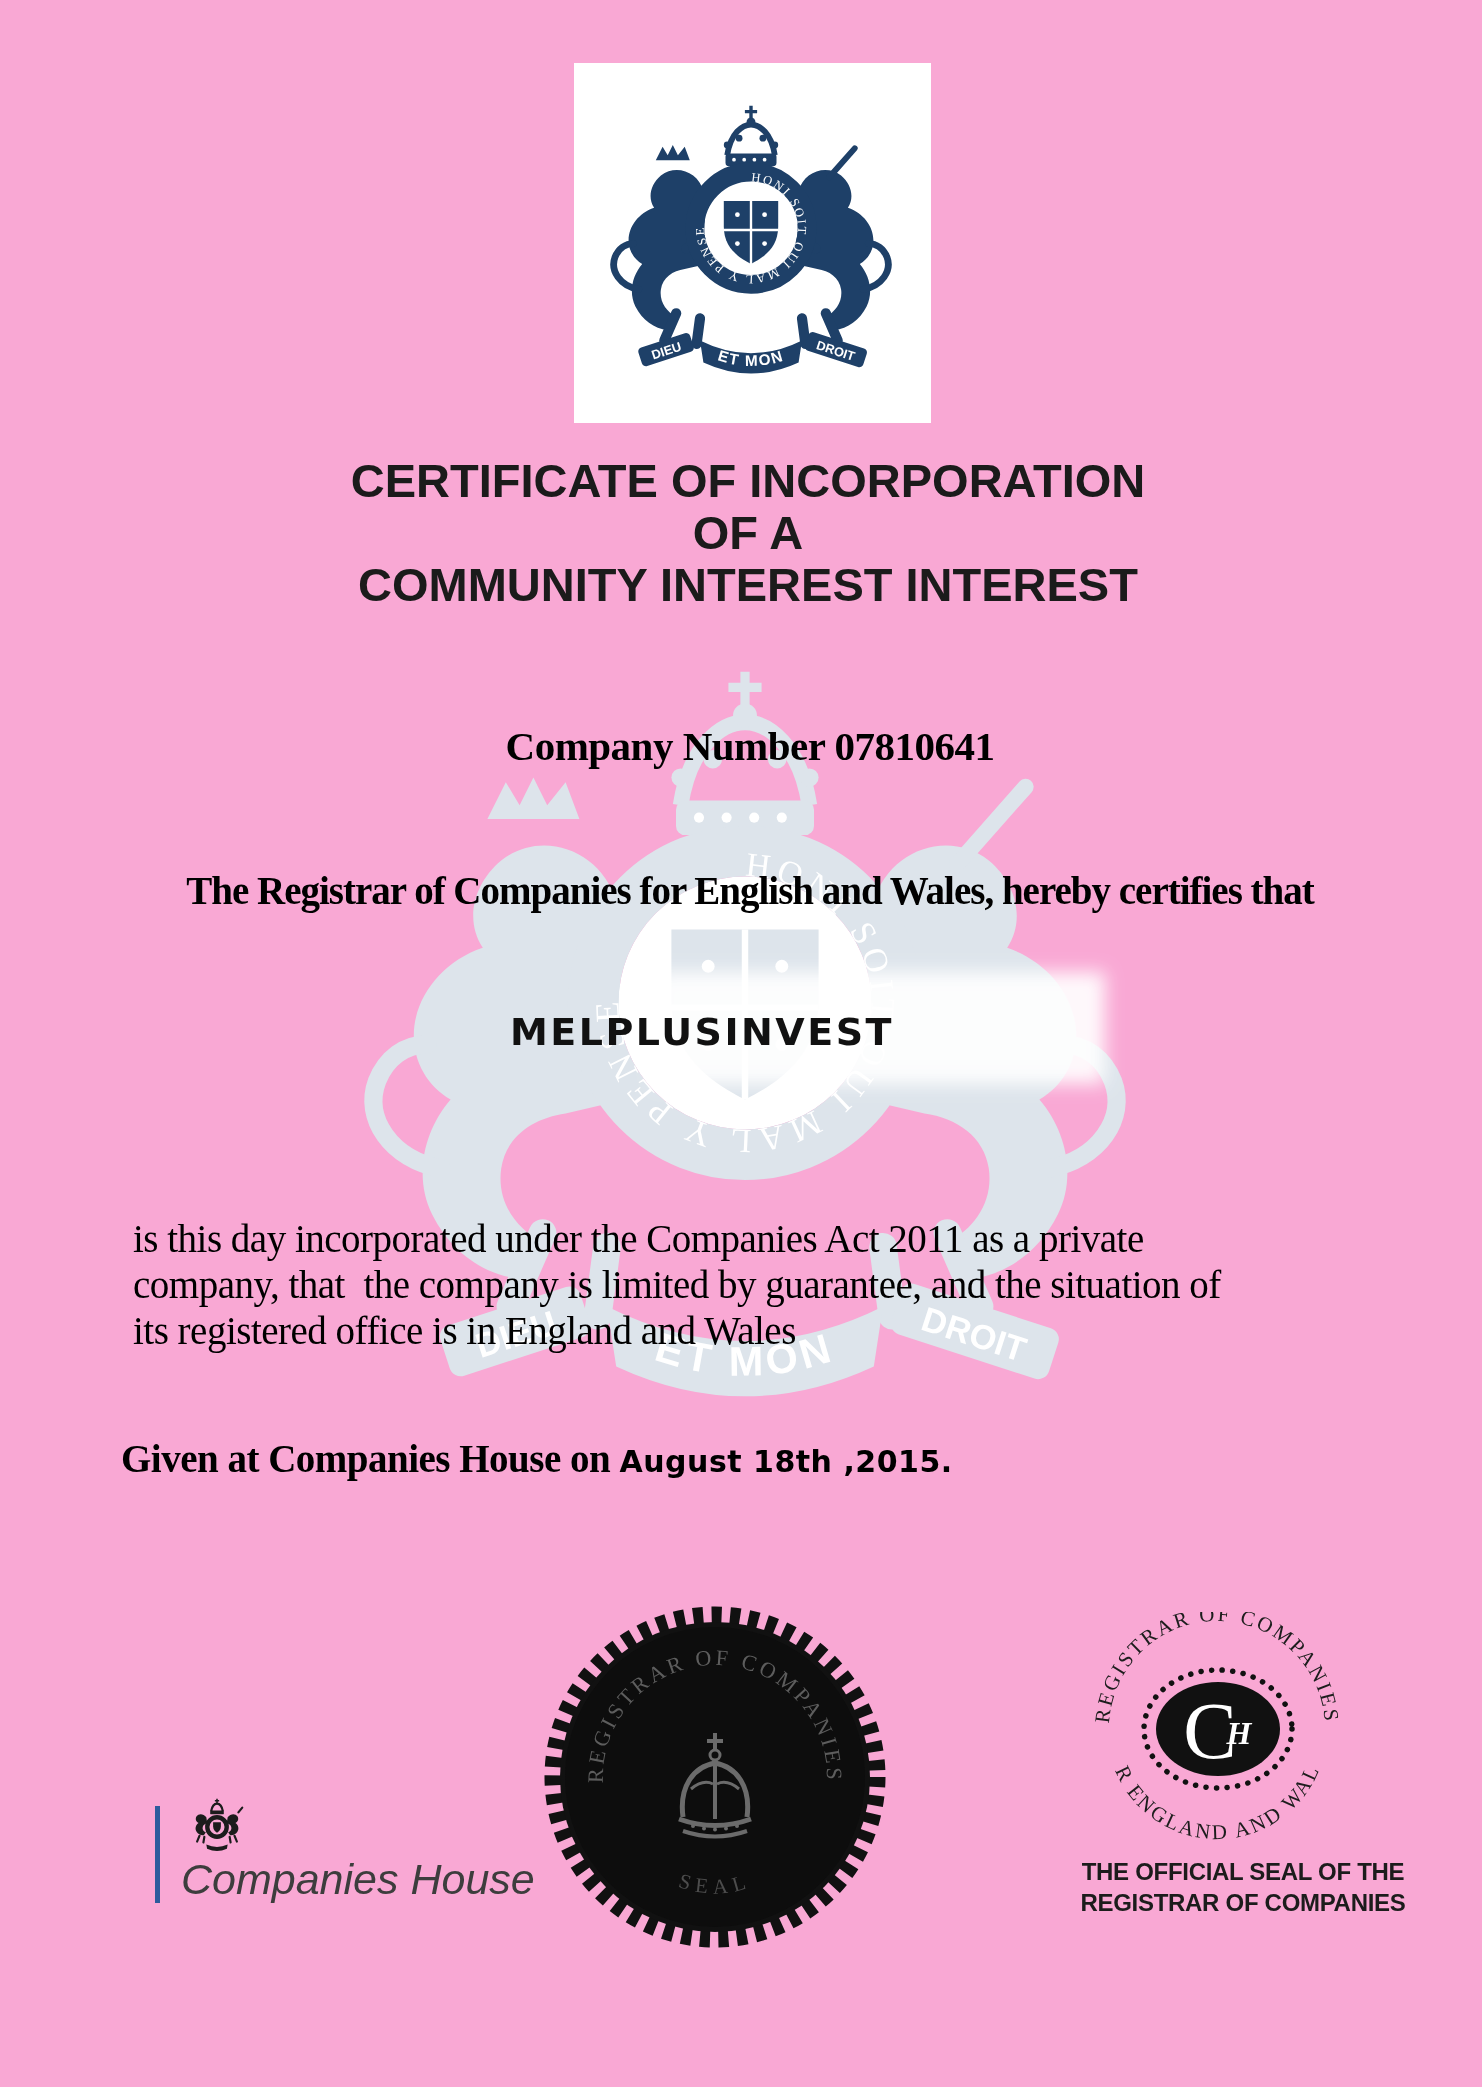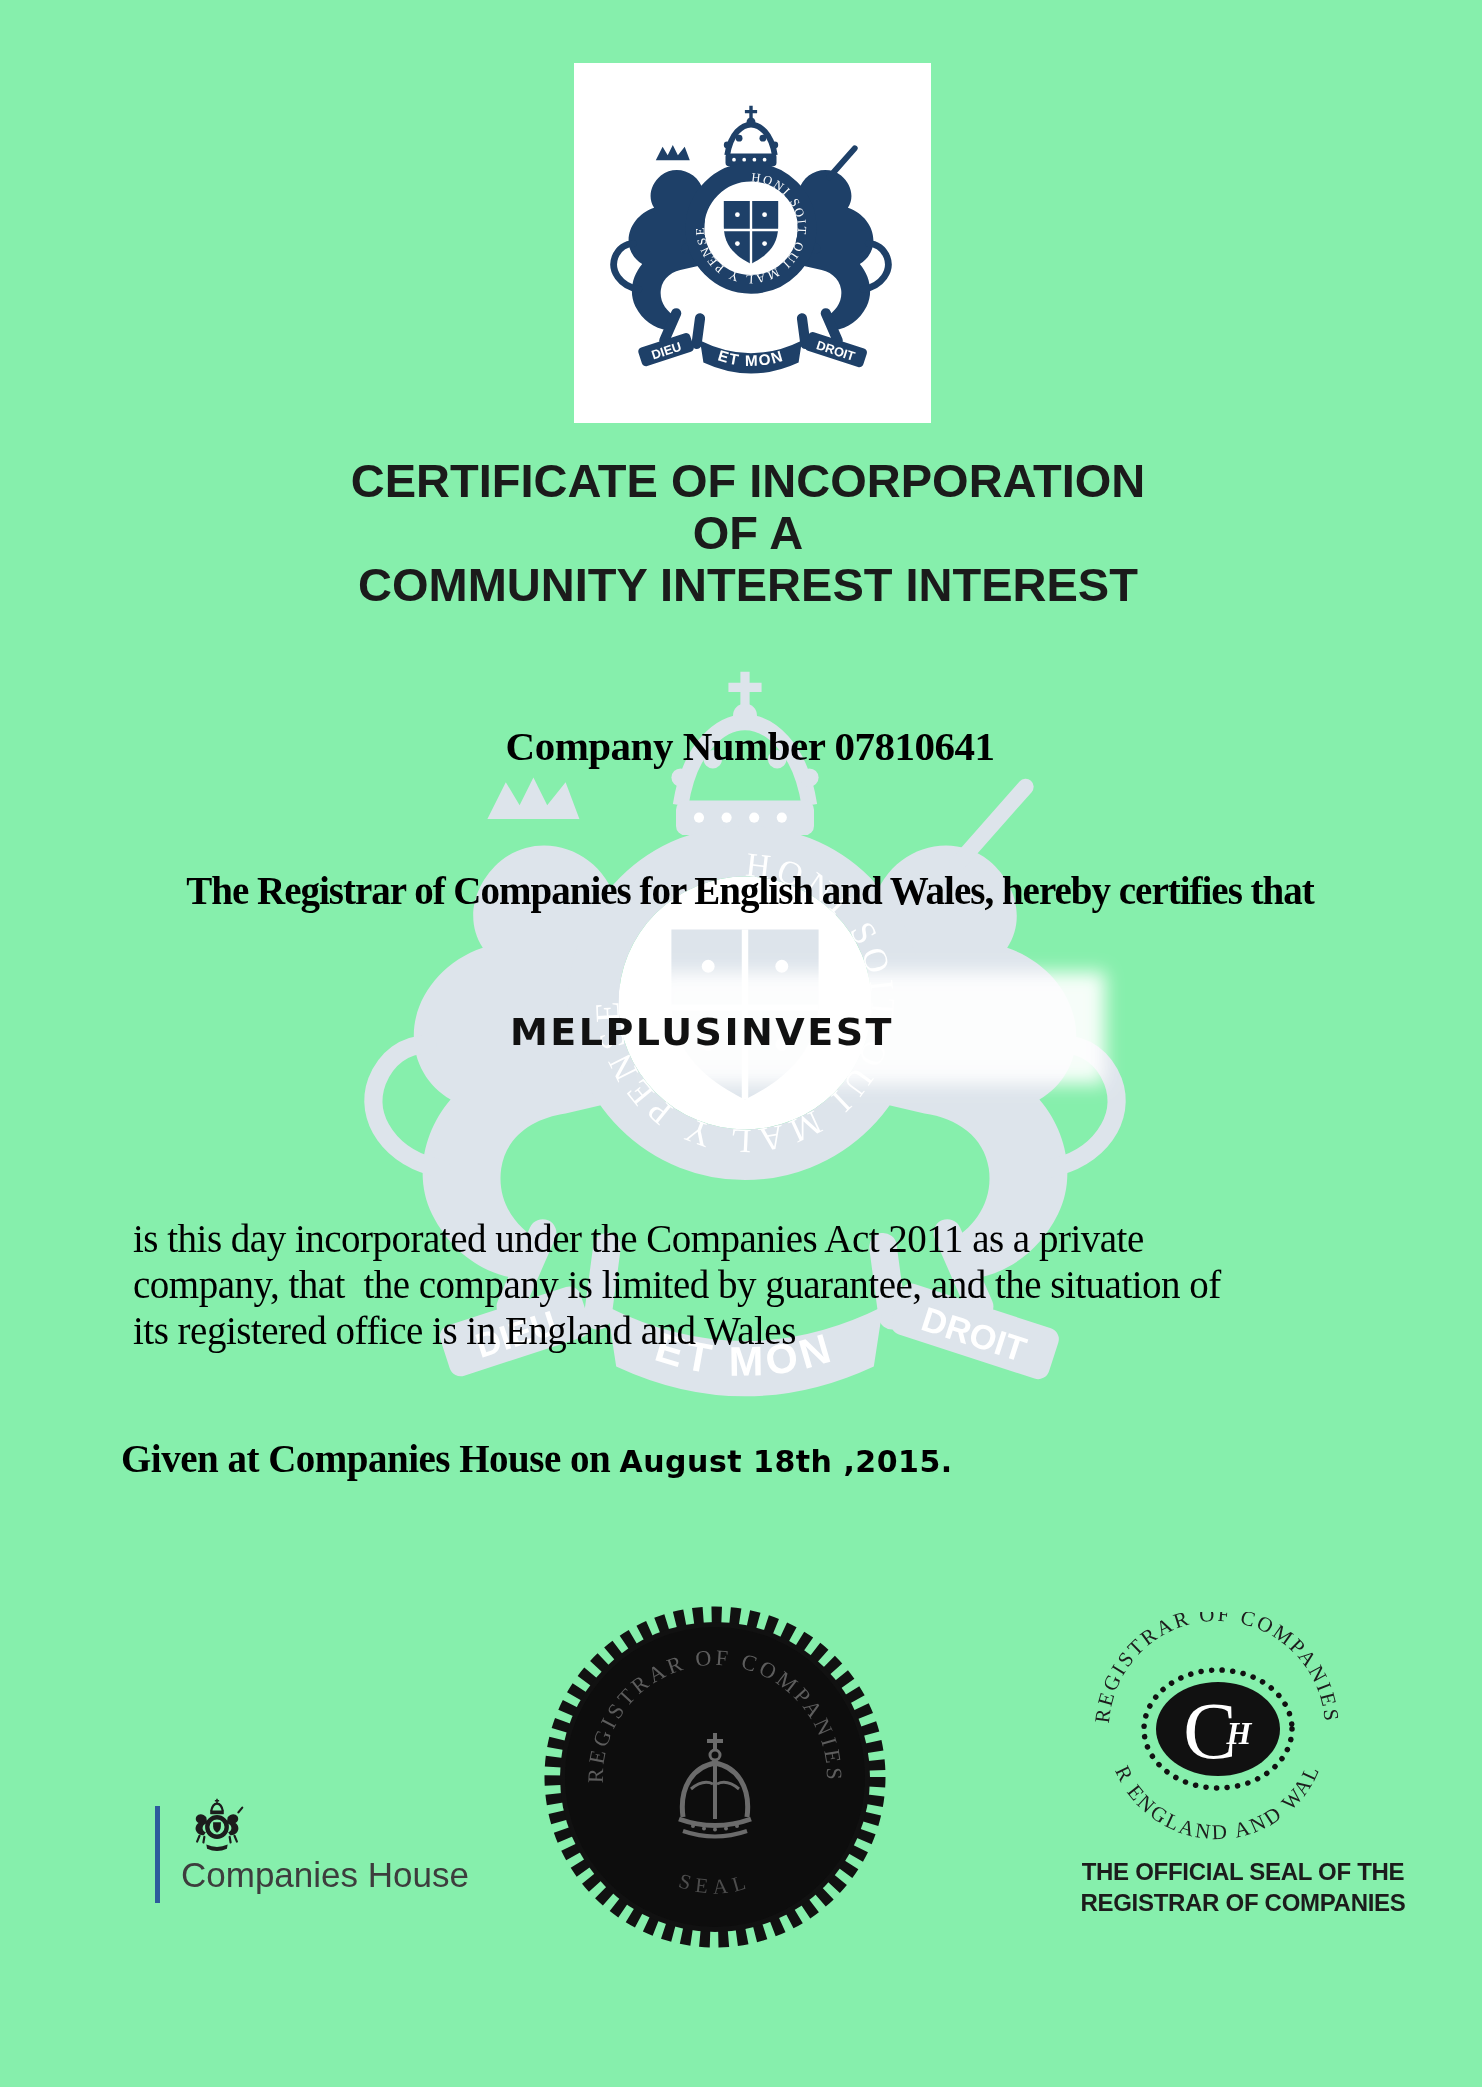--- a/index.html
+++ b/index.html
@@ -1,16 +1,16 @@
 <!DOCTYPE html>
 <html><head>
 <meta charset="utf-8">
 <style>
   html,body{margin:0;padding:0;background:#ffffff;}
-  .page{position:relative;width:1482px;height:2087px;background:#86efac;overflow:hidden;
+  .page{position:relative;width:1482px;height:2087px;background:#f9a8d4;overflow:hidden;
         font-family:"Liberation Serif",serif;color:#000;}
   .defs-svg{position:absolute;width:0;height:0;overflow:hidden;}
 
   
   .crest-box{position:absolute;left:574px;top:63px;width:357px;height:360px;background:#ffffff;}
   .crest-box svg{position:absolute;left:7px;top:29px;width:340px;height:298px;color:#1e4068;}
 
   
   .watermark{position:absolute;left:285px;top:635px;width:920px;height:805px;color:#dde4eb;}
   .watermark svg{width:100%;height:100%;}
@@ -34,21 +34,21 @@
   .given-line{position:absolute;left:121px;top:1436px;width:1300px;
            font-weight:bold;font-size:39px;letter-spacing:-0.5px;}
   .given-date{font-family:"DejaVu Sans","Liberation Sans",sans-serif;font-size:30px;
            letter-spacing:0.5px;}
 
   
   .ch-logo{position:absolute;left:150px;top:1795px;width:420px;height:120px;}
   .ch-bar{position:absolute;left:5px;top:11px;width:5px;height:97px;background:#2d5b9c;}
   .ch-crest{position:absolute;left:33px;top:2px;width:68px;height:60px;color:#1c1c1c;}
   .ch-text{position:absolute;left:31px;top:60px;font-family:"Liberation Sans",sans-serif;
-           font-size:35px;color:#3d3d3d;letter-spacing:0px;white-space:nowrap;}
+           font-size:43px;color:#3d3d3d;letter-spacing:0px;white-space:nowrap;font-style:italic;}
 
   
   .black-seal{position:absolute;left:543px;top:1605px;width:344px;height:344px;}
   .black-seal svg{width:100%;height:100%;}
 
   
   .official-seal{position:absolute;left:1067px;top:1612px;width:306px;height:240px;}
   .official-seal svg{width:100%;height:100%;}
   .seal-caption{position:absolute;left:1055px;top:1856px;width:376px;text-align:center;
            font-family:"Liberation Sans",sans-serif;font-weight:bold;font-size:24px;

